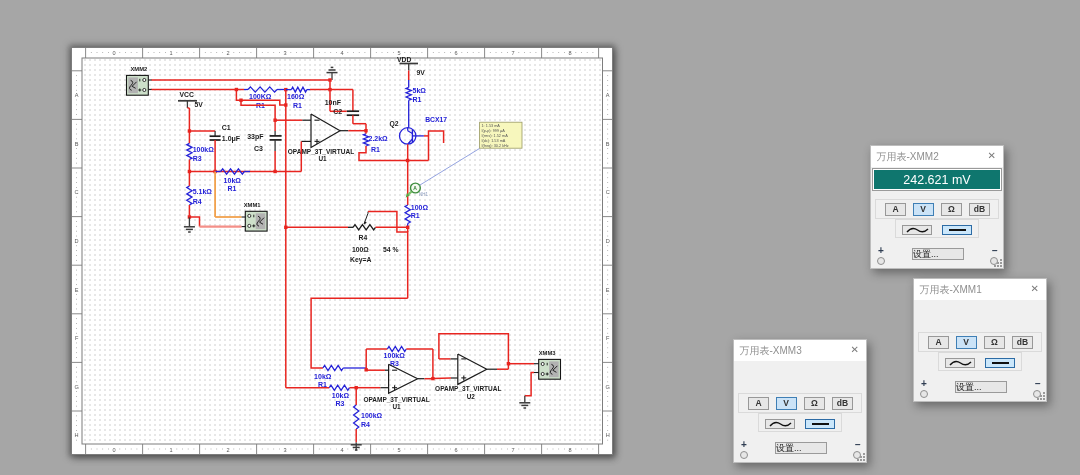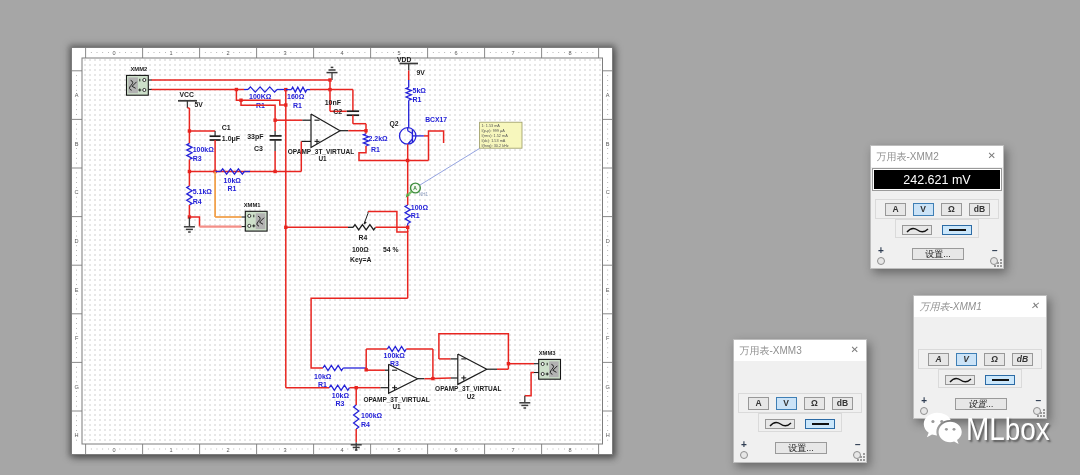--- a/index.html
+++ b/index.html
@@ -8,34 +8,34 @@
   box-shadow: 0 0 6px 2px rgba(45,45,45,0.5), 2px 3px 7px rgba(40,40,40,0.45); }
 #grid { position:absolute; left:82px; top:58px; width:520px; height:386px;
   background-image: radial-gradient(circle, #9f9f9f 0.55px, rgba(0,0,0,0) 0.7px);
   background-size: 5px 5px; background-position: 0.5px 4.5px; }
 #circuit { position:absolute; left:71px; top:47px; }
 .win { position:absolute; width:134px; height:124px; background:#f0f0f0; border:1px solid #bdbdbd;
   box-shadow: 3px 4px 9px rgba(30,30,30,0.45); }
 .tbar { position:absolute; left:0; top:0; right:0; height:21px; background:#ffffff; }
 .ttl { position:absolute; left:5.5px; top:3.5px; font-size:10px; color:#8f8f8f; }
 .cls { position:absolute; right:7px; top:4px; font-size:10px; color:#7a7a7a; }
-.disp { position:absolute; left:2px; top:23px; width:128px; height:21px; background:#000000;
+.disp { position:absolute; left:2px; top:23px; width:128px; height:21px; background:#0f766e;
   border:1.5px solid #fff; outline:1px solid #9a9a9a; text-align:center; }
 .disp span { color:#fff; font-size:12.5px; line-height:17px; }
 .gb { position:absolute; border:1px solid #dadada; }
 .btn { position:absolute; width:21px; height:13.5px; background:#e7e7e7; border:1px solid #989898;
   font-size:8.5px; font-weight:bold; color:#333; text-align:center; line-height:11.5px; }
 .btn.sel { background:#cbe3f7; border-color:#3f7fb5; }
 .wbtn { position:absolute; width:30px; height:10px; background:#e7e7e7; border:1px solid #989898;
   text-align:center; }
 .wbtn svg { display:block; margin:0 auto; }
 .wbtn.sel2 { background:#cbe7fb; border-color:#2c6ba5; }
 .hline { width:17px; height:2.4px; background:#111; margin:2.8px auto 0; }
 .setbtn { position:absolute; left:41px; top:102px; width:52px; height:12px; background:#e7e7e7;
-  border:1px solid #9a9a9a; font-size:9px; color:#222; text-align:center; line-height:10px; }
+  border:1px solid #9a9a9a; font-size:9px; color:#222; text-align:left; line-height:10px; }
 .pm { position:absolute; font-size:10px; font-weight:bold; color:#2f3d52; }
 .term { position:absolute; width:8.6px; height:8.6px; border-radius:50%; border:1.6px solid #8f8f8f;
   background:#e6e6e6; }
 .grip i { position:absolute; width:1.8px; height:1.8px; background:#9a9a9a; }
 #wm { position:absolute; left:920px; top:409px; width:160px; height:40px; }
 #root { position:absolute; left:0; top:0; width:1080px; height:475px; filter: blur(0.3px); background:#a6a6a6; }
 #wmtext { position:absolute; left:46px; top:3px; font-size:31px; color:#ffffff;
   transform: scaleX(0.9); transform-origin: left top;
   text-shadow: 2px 2px 2px rgba(80,80,80,0.85); }
 </style></head>
@@ -705,21 +705,21 @@
   <div class="grip">
     <i style="right:1px;bottom:1px"></i>
         <i style="right:4px;bottom:1px"></i>
         <i style="right:7px;bottom:1px"></i>
     <i style="right:1px;bottom:4px"></i>
         <i style="right:4px;bottom:4px"></i>
     <i style="right:1px;bottom:7px"></i>
   </div>
 </div>
 
-<div class="win" style="left:913px;top:295px;font-style:italic;">
+<div class="win" style="left:913px;top:278px;">
   <div class="tbar">
         <span class="ttl">万用表-XMM1</span>
         <span class="cls">✕</span>
       </div>
   <div class="gb" style="left:4px;top:53px;width:124px;height:20px;"></div>
   <div class="btn" style="left:14px;top:56.5px;">A</div>
   <div class="btn sel" style="left:41.5px;top:56.5px;">V</div>
   <div class="btn" style="left:70px;top:56.5px;">Ω</div>
   <div class="btn" style="left:98px;top:56.5px;">dB</div>
   <div class="gb" style="left:24px;top:73px;width:84px;height:19px;"></div>
@@ -738,25 +738,12 @@
   <div class="term" style="left:118.6px;top:110.6px;"></div>
   <div class="grip">
     <i style="right:1px;bottom:1px"></i>
         <i style="right:4px;bottom:1px"></i>
         <i style="right:7px;bottom:1px"></i>
     <i style="right:1px;bottom:4px"></i>
         <i style="right:4px;bottom:4px"></i>
     <i style="right:1px;bottom:7px"></i>
   </div>
 </div>
-<div id="wm">
-  <svg width="48" height="42" viewBox="0 0 46 40" style="position:absolute;left:0;top:0;">
-    <g fill="#ffffff">
-      <path d="M 16.5 3.5 C 9.4 3.5 3.6 8.3 3.6 14.3 C 3.6 17.7 5.4 20.7 8.3 22.6 L 6.6 26.9 L 11.5 24.4 C 12.9 24.9 14.4 25.2 16 25.2 C 16.1 25.2 16.2 25.2 16.3 25.2 C 15.9 24.1 15.7 23 15.7 21.8 C 15.7 15.5 21.5 10.4 28.6 10.4 C 28.9 10.4 29.1 10.4 29.4 10.4 C 27.7 6.4 22.6 3.5 16.5 3.5 Z"></path>
-      <path d="M 28.9 12.1 C 22.8 12.1 17.8 16.5 17.8 21.9 C 17.8 27.3 22.8 31.7 28.9 31.7 C 30.2 31.7 31.5 31.5 32.7 31.1 L 37 33.3 L 35.5 29.6 C 38.1 27.9 40 25.1 40 21.9 C 40 16.5 35 12.1 28.9 12.1 Z"></path>
-    </g>
-    <circle cx="12.4" cy="11.8" r="1.5" fill="#9a9a9a"></circle>
-    <circle cx="20.9" cy="11.8" r="1.5" fill="#9a9a9a"></circle>
-    <circle cx="25.3" cy="19.4" r="1.4" fill="#9a9a9a"></circle>
-    <circle cx="32.6" cy="19.4" r="1.4" fill="#9a9a9a"></circle>
-  </svg>
-  <div id="wmtext">MLbox</div>
-</div>
 </div>
 </body></html>

